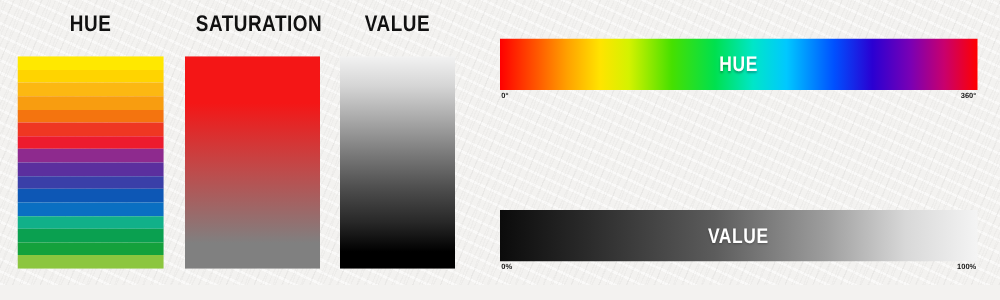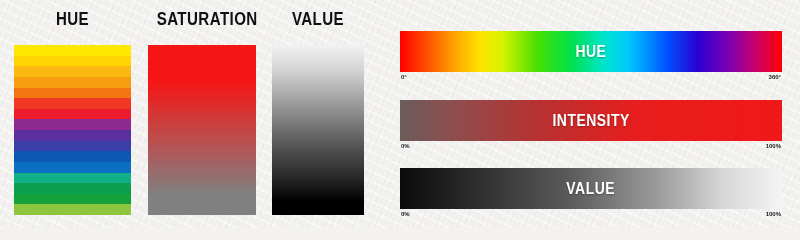--- a/index.html
+++ b/index.html
@@ -205,32 +205,20 @@
       <div class="bar-label">
           <span>HUE</span>
         </div>
     </div>
     <div class="bar-scale">
       <div class="scale-min">0°</div>
       <div class="scale-max">360°</div>
     </div>
   </div>
 
-  <div class="bar-row" id="row-intensity">
-    <div class="bar" id="bar-intensity">
-      <div class="grad-fill"></div>
-      <div class="bar-label">
-          <span>INTENSITY</span>
-        </div>
-    </div>
-    <div class="bar-scale">
-      <div class="scale-min">0%</div>
-      <div class="scale-max">100%</div>
-    </div>
-  </div>
 
   <div class="bar-row" id="row-value">
     <div class="bar" id="bar-value">
       <div class="grad-fill"></div>
       <div class="bar-label">
           <span>VALUE</span>
         </div>
     </div>
     <div class="bar-scale">
       <div class="scale-min">0%</div>

